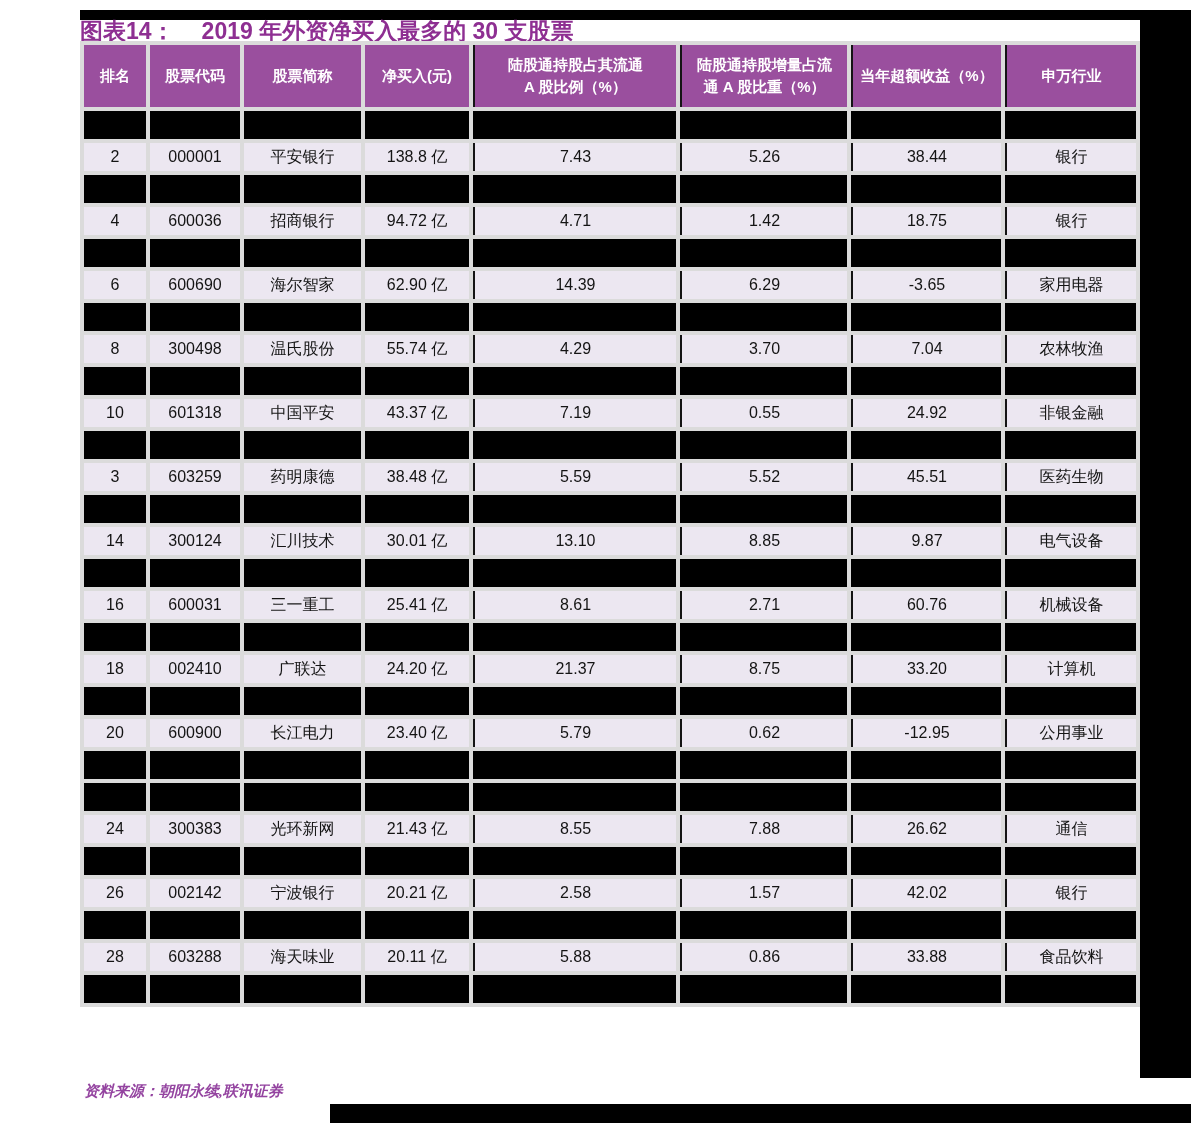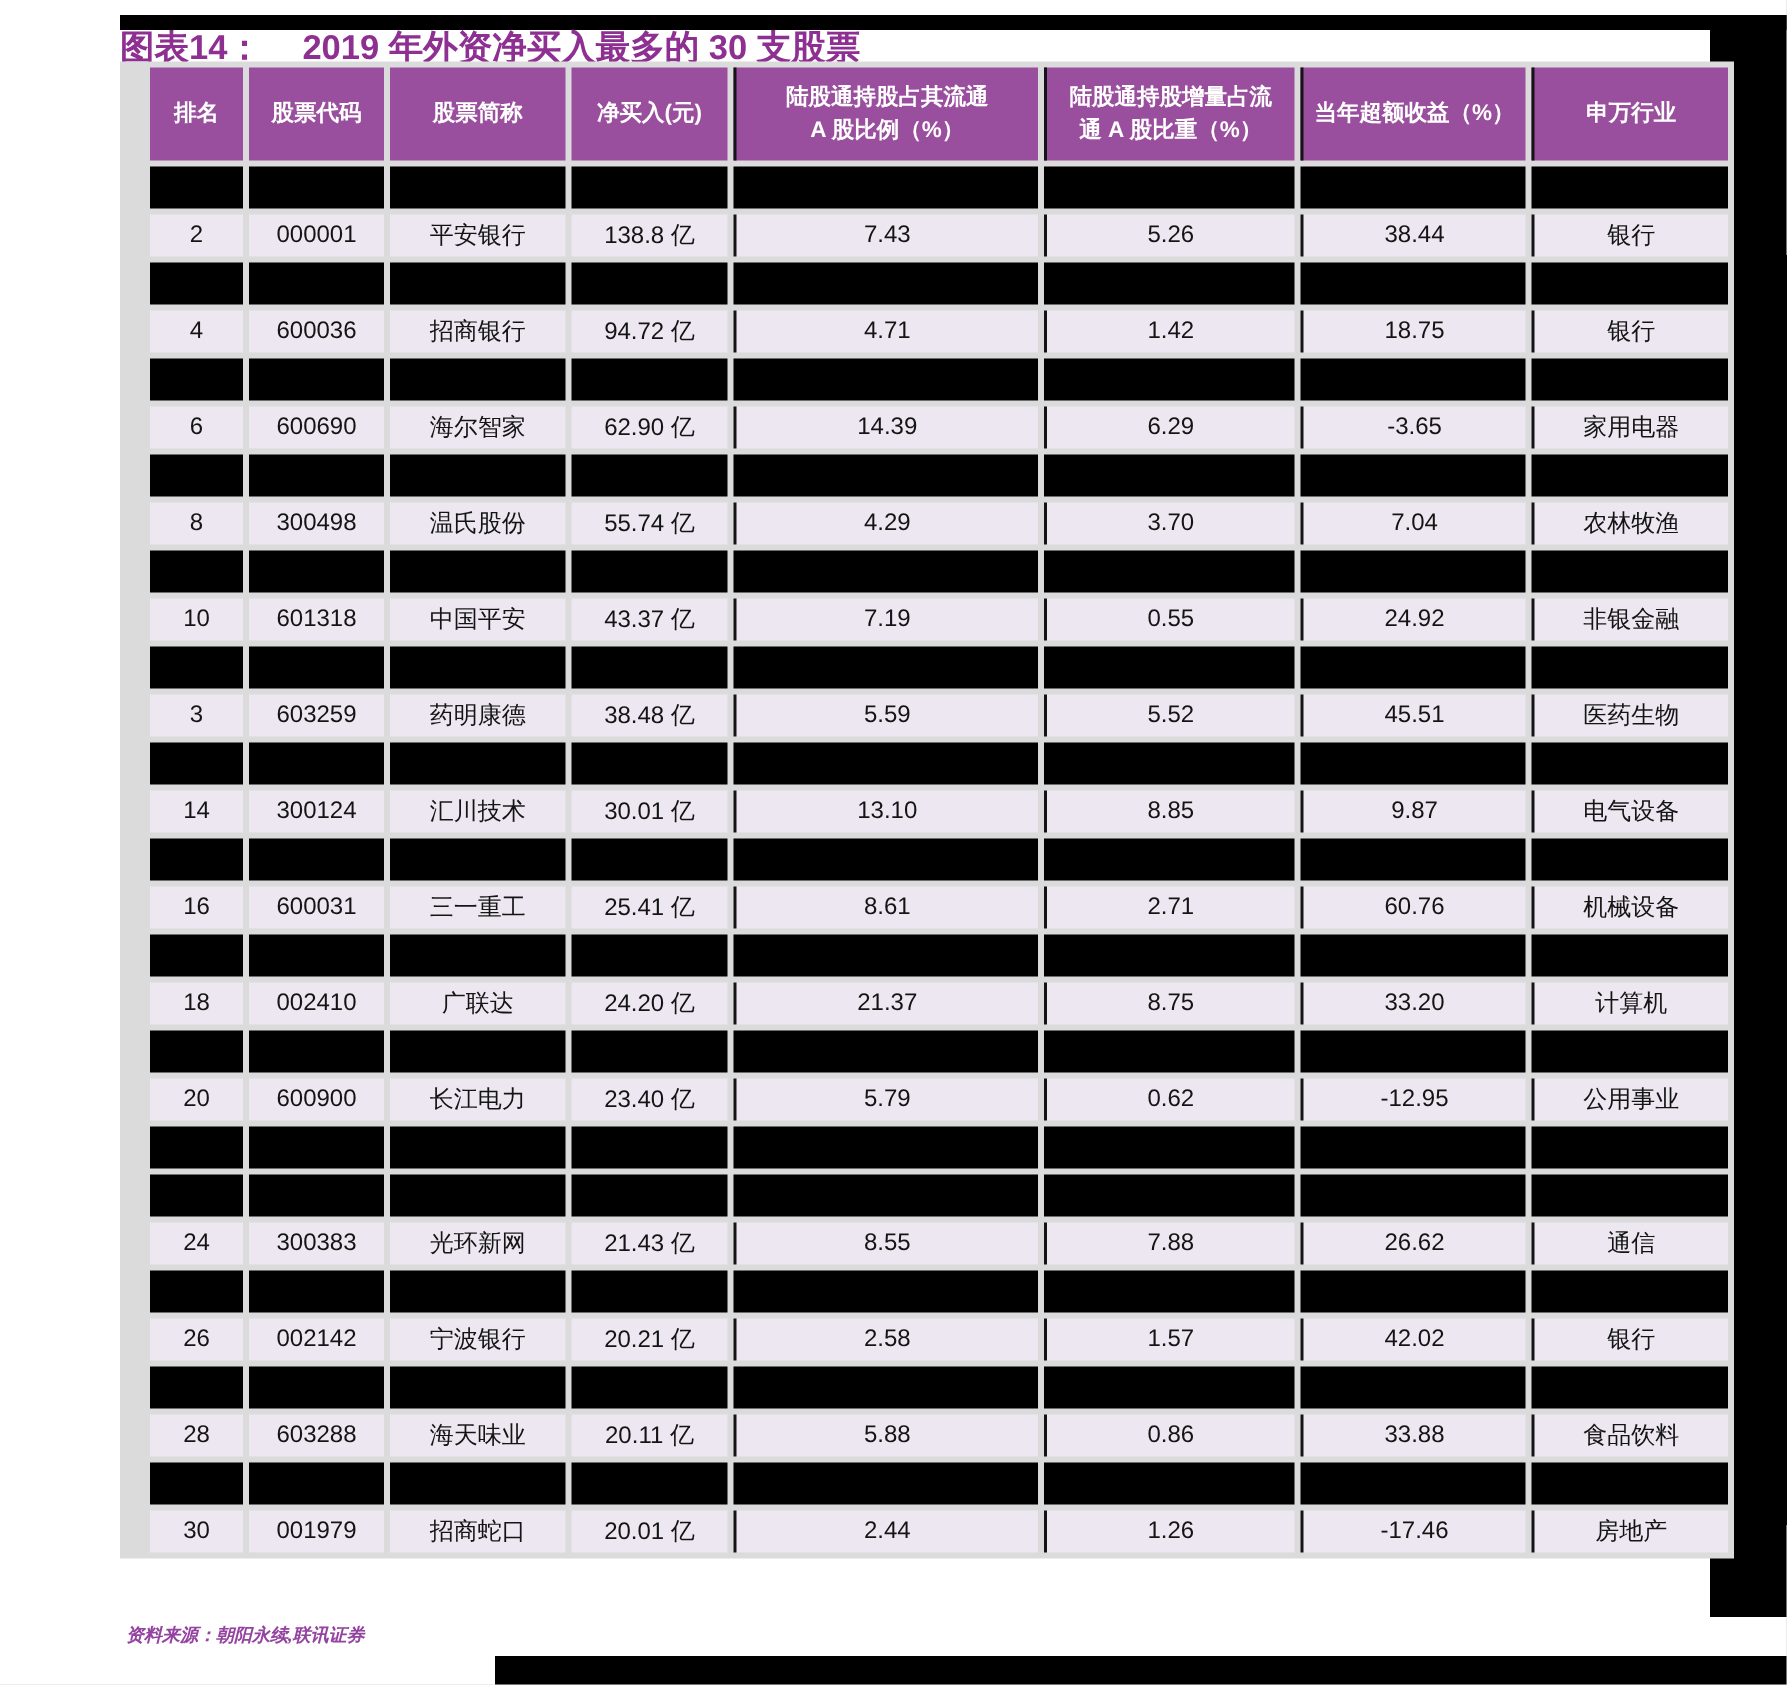--- a/index.html
+++ b/index.html
@@ -28,21 +28,20 @@
     white-space: nowrap; line-height: 20px;
   }
   .fig-title .title-text { margin-left: 27px; }
   .tbl-wrap { position: absolute; left: 80px; top: 41px; }
   table.stocks {
     border-collapse: separate;
     border-spacing: 4px;
     background: #DBDBDB;
     table-layout: fixed;
     width: 1060px;
-    padding-left: 16px;
   }
   th, td {
     padding: 0; margin: 0;
     text-align: center; vertical-align: middle;
     overflow: hidden;
   }
   th {
     background: #9A4F9E;
     color: #ffffff;
     font-size: 15px; font-weight: bold;
@@ -71,21 +70,21 @@
   col.c2 { width: 117px; }
   col.c3 { width: 104px; }
   col.c4 { width: 203px; }
   col.c5 { width: 167px; }
   col.c6 { width: 150px; }
   col.c7 { width: 131px; }
   .source-line {
     position: absolute; left: 84px; top: 1082px;
     font-family: "Liberation Serif", serif;
     font-style: italic; font-weight: bold;
-    font-size: 12px; color: #9444A0;
+    font-size: 15px; color: #9444A0;
     white-space: nowrap;
   }
 </style>
 </head>
 <body>
 
 <div class="top-bar"></div>
 <div class="right-strip"></div>
 <div class="bottom-bar"></div>
 
@@ -393,27 +392,17 @@
         <tr class="blackout-row">
           <td class="c0"></td>
           <td class="c1"></td>
           <td class="c2"></td>
           <td class="c3"></td>
           <td class="c4"></td>
           <td class="c5"></td>
           <td class="c6"></td>
           <td class="c7"></td>
         </tr>
-        <tr class="data-row">
-          <td class="c0">30</td>
-          <td class="c1">001979</td>
-          <td class="c2">招商蛇口</td>
-          <td class="c3">20.01 亿</td>
-          <td class="c4">2.44</td>
-          <td class="c5">1.26</td>
-          <td class="c6">-17.46</td>
-          <td class="c7">房地产</td>
-        </tr>
       </tbody>
   </table>
 </div>
 
 <div class="source-line">资料来源：朝阳永续,联讯证券</div>
 
 </body></html>

